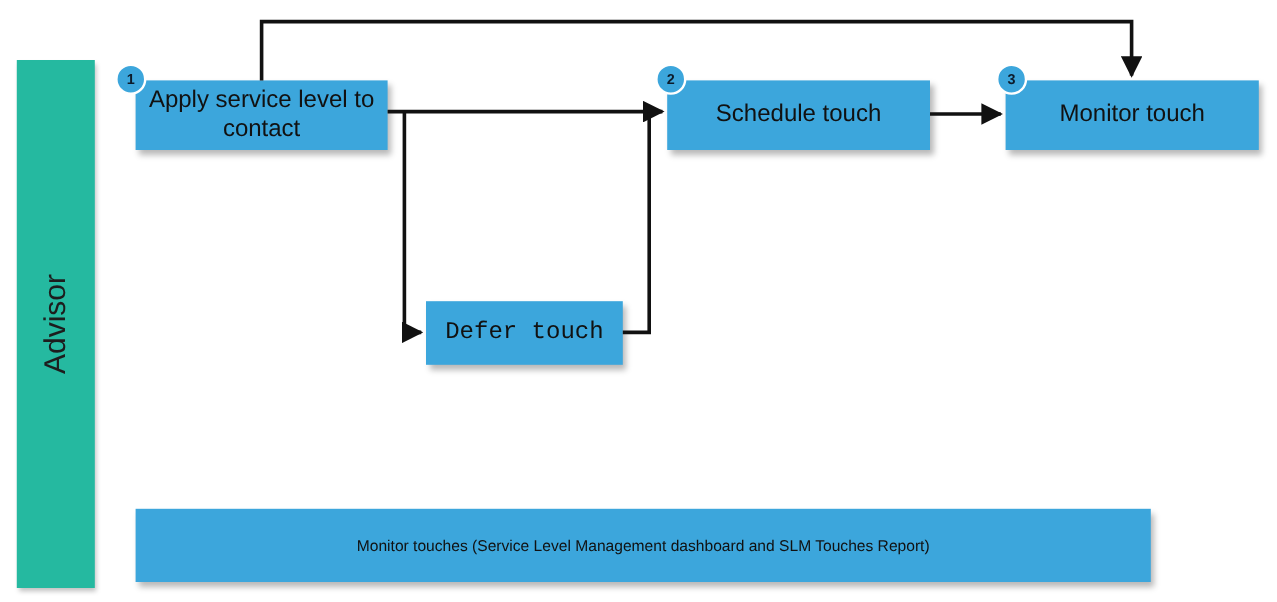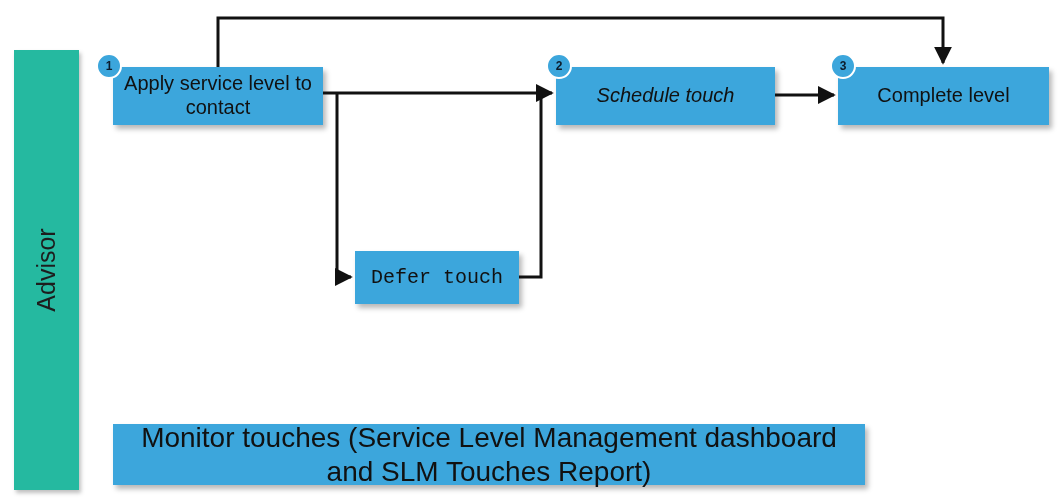--- a/index.html
+++ b/index.html
@@ -53,26 +53,26 @@
     align-items: center;
     justify-content: center;
     text-align: center;
     color: #111111;
     font-size: 20px;
     line-height: 1.18;
     padding: 0 6px;
     box-sizing: border-box;
   }
   #node-apply   { left: 113px; top: 67px;  width: 210px; height: 58px; }
-  #node-sched   { left: 556px; top: 67px;  width: 219px; height: 58px; font-style: italic; }
+  #node-sched   { left: 556px; top: 67px;  width: 219px; height: 58px; }
   #node-complete{ left: 838px; top: 67px;  width: 211px; height: 58px; }
   #node-defer   { left: 355px; top: 251px; width: 164px; height: 53px; font-family: Liberation Mono, monospace; }
   #node-monitor {
-    left: 113px; top: 424px; width: 752px; height: 61px;
-    font-size: 28px;
+    left: 113px; top: 424px; width: 846px; height: 61px;
+    font-size: 13px;
   }
 
   
   .badge {
     position: absolute;
     width: 26px;
     height: 26px;
     border-radius: 50%;
     background: #3ca6dc;
     border: 2.5px solid #ffffff;
@@ -124,21 +124,21 @@
 
     <path d="M 519 277 L 541 277 L 541 94" fill="none" stroke="#111111" stroke-width="3"></path>
 
     <path d="M 775 95 L 834 95" fill="none" stroke="#111111" stroke-width="3" marker-end="url(#arrow)"></path>
   </svg>
 
   <div class="node" id="node-apply">Apply service level to contact</div>
 
   <div class="node" id="node-sched">Schedule touch</div>
 
-  <div class="node" id="node-complete">Complete level</div>
+  <div class="node" id="node-complete">Monitor touch</div>
 
   <div class="node" id="node-defer">Defer touch</div>
 
   <div class="node" id="node-monitor">Monitor touches (Service Level Management dashboard and SLM Touches Report)</div>
 
   <div class="badge" id="badge-1">1</div>
 
   <div class="badge" id="badge-2">2</div>
 
   <div class="badge" id="badge-3">3</div>

